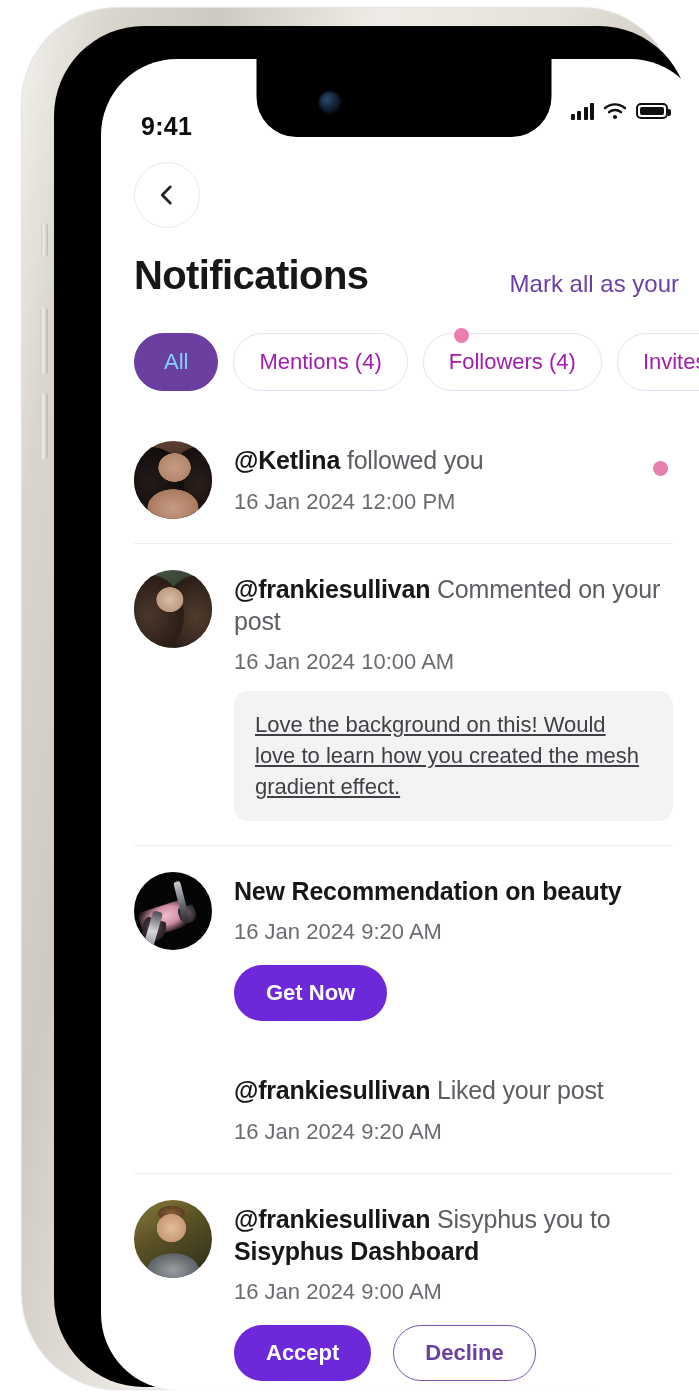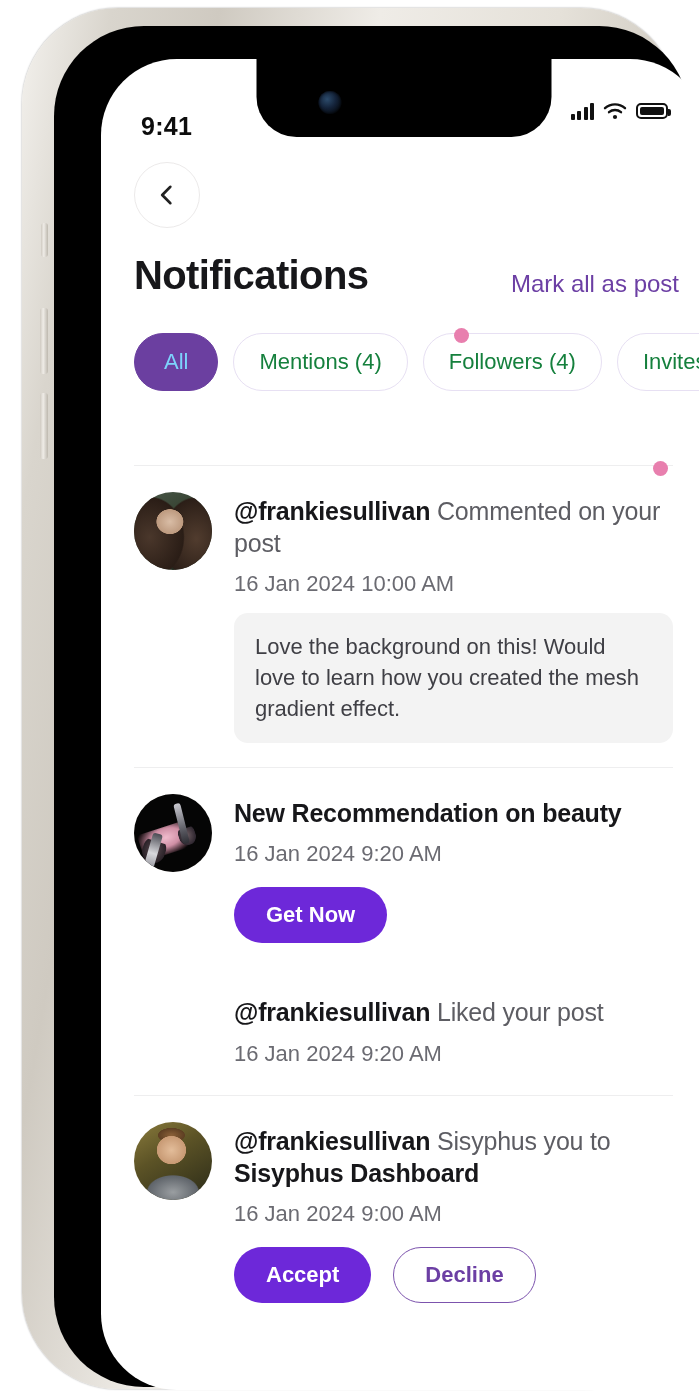--- a/index.html
+++ b/index.html
@@ -99,21 +99,21 @@
 
   .tabs {
     position:absolute; left:33px; top:196px; width:572px;
     display:flex; gap:15px; align-items:center;
   }
   .tab {
     position:relative; flex:0 0 auto;
     height:58px; padding:8px 25px; border-radius:29px;
     border:1.5px solid #e7e0f3; background:#fff;
     display:flex; align-items:center; justify-content:center;
-    font-size:22px; color:#15803d; white-space:nowrap; cursor:pointer;
+    font-size:22px; color:#a21caf; white-space:nowrap; cursor:pointer;
   }
   .tab.active { background:#6b3fa0; border-color:#6b3fa0; color:#7dd3fc; padding:0 29px; }
   .tab .dot-badge {
     position:absolute; top:-6px; left:30px;
     width:15px; height:15px; border-radius:50%; background:#e87fae;
   }
 
   
   .list { position:absolute; left:0; top:278px; width:605px; }
   .item { position:relative; padding:26px 33px 24px 33px; }
@@ -122,21 +122,21 @@
     flex:0 0 auto; width:78px; height:78px; border-radius:50%;
     overflow:hidden; background:#d8d3cf;
   }
   .avatar.spacer { background:transparent; }
   .body { flex:1 1 auto; min-width:0; padding-top:4px; }
   .headline { font-size:25px; line-height:1.26; color:#5d5d63; letter-spacing:-.2px; }
   .headline b { color:#17171a; font-weight:700; }
   .time { margin-top:12px; font-size:22px; color:#6b6b72; }
   .bubble {
     margin-top:16px; background:#f3f3f3; border-radius:14px;
-    padding:18px 21px; font-size:22px; line-height:1.42; color:#3f3f45;
+    padding:18px 21px; font-size:22px; line-height:1.42; color:#3f3f45;text-decoration:underline;
   }
   .actions { margin-top:20px; display:flex; gap:22px; }
   .btn {
     height:56px; padding:0 31px; border-radius:28px;
     display:flex; align-items:center; justify-content:center;
     font-size:22px; font-weight:700; cursor:pointer; border:1.8px solid transparent;
   }
   .btn.primary { background:#6d28d9; color:#fff; }
   .btn.ghost { background:#fff; color:#6c3fa4; border-color:#7c53ad; }
   .unread-dot {
@@ -219,21 +219,21 @@
         <div class="content">
 
           <div class="backbtn">
             <svg width="26" height="26" viewBox="0 0 24 24">
               <path d="M15 4.5 7.6 12 15 19.5" stroke="#222" stroke-width="2.6" fill="none" stroke-linecap="round" stroke-linejoin="round"></path>
             </svg>
           </div>
 
           <div class="titlerow">
             <div class="page-title">Notifications</div>
-            <div class="markread">Mark all as post</div>
+            <div class="markread">Mark all as your</div>
           </div>
 
           <div class="tabs">
             <div class="tab active">
               <span>All</span>
             </div>
             <div class="tab">
               <span>Mentions (4)</span>
             </div>
             <div class="tab">
@@ -242,20 +242,29 @@
             </div>
             <div class="tab">
               <span>Invites (</span>
             </div>
           </div>
 
           <div class="list">
 
             <div class="item">
               <span class="unread-dot"></span>
+              <div class="row">
+                <div class="avatar">
+                    <div class="av-ketlina"></div>
+                  </div>
+                <div class="body">
+                  <div class="headline"><b>@Ketlina</b><span> followed you</span></div>
+                  <div class="time">16 Jan 2024 12:00 PM</div>
+                </div>
+              </div>
             </div>
             <div class="divider"></div>
 
             <div class="item">
               <div class="row">
                 <div class="avatar">
                     <div class="av-frankie"></div>
                   </div>
                 <div class="body">
                   <div class="headline"><b>@frankiesullivan</b><span> Commented on your post</span></div>

